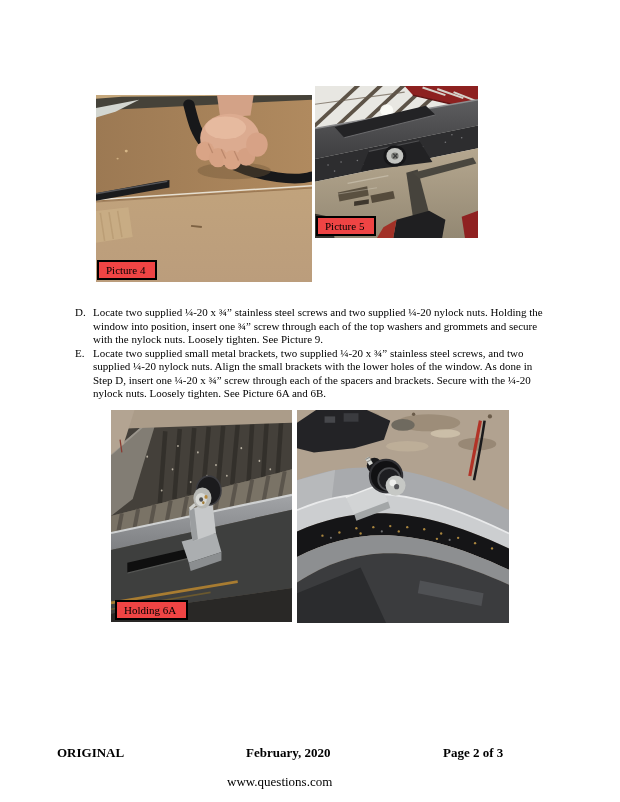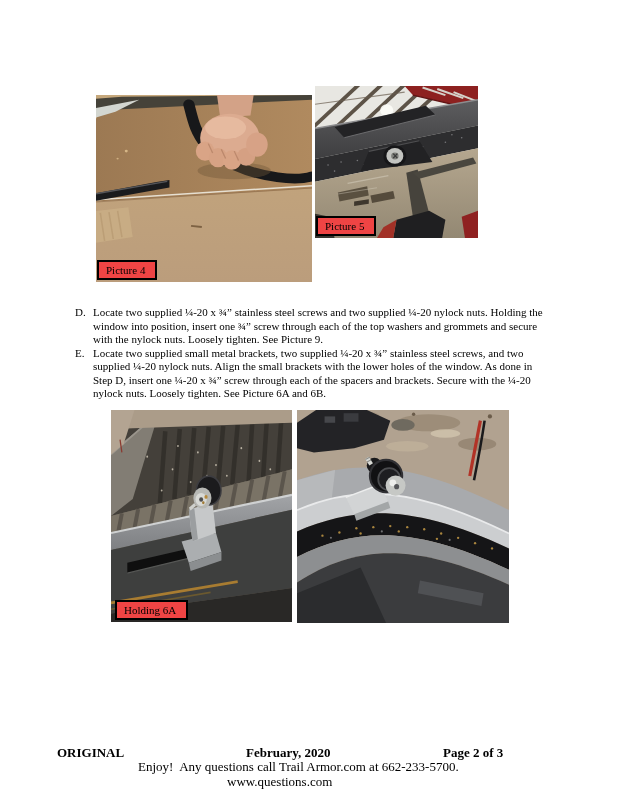--- a/index.html
+++ b/index.html
@@ -289,16 +289,15 @@
       <circle cx="43.5" cy="32.5" r="5.2" stroke="#4b4c4f" stroke-width="0.8" fill="none"></circle>
       <circle cx="46.5" cy="35.5" r="4.7" fill="#c6c8c5"></circle>
       <circle cx="45.2" cy="34.2" r="1.6" fill="#edeeec"></circle>
       <circle cx="47" cy="36" r="1.2" fill="#55565a"></circle>
     </svg>
   </figure>
 
   <span class="f fb" id="f-orig">ORIGINAL</span>
   <span class="f fb" id="f-date">February, 2020</span>
   <span class="f fb" id="f-page">Page 2 of 3</span>
-  <span class="f" id="f-contact">Enjoy!&nbsp; Any questions call Trail Armor.com at 662-233-5700.</span>
   <span class="f" id="f-site">www.questions.com</span>
 
 </div>
 
 </body></html>

